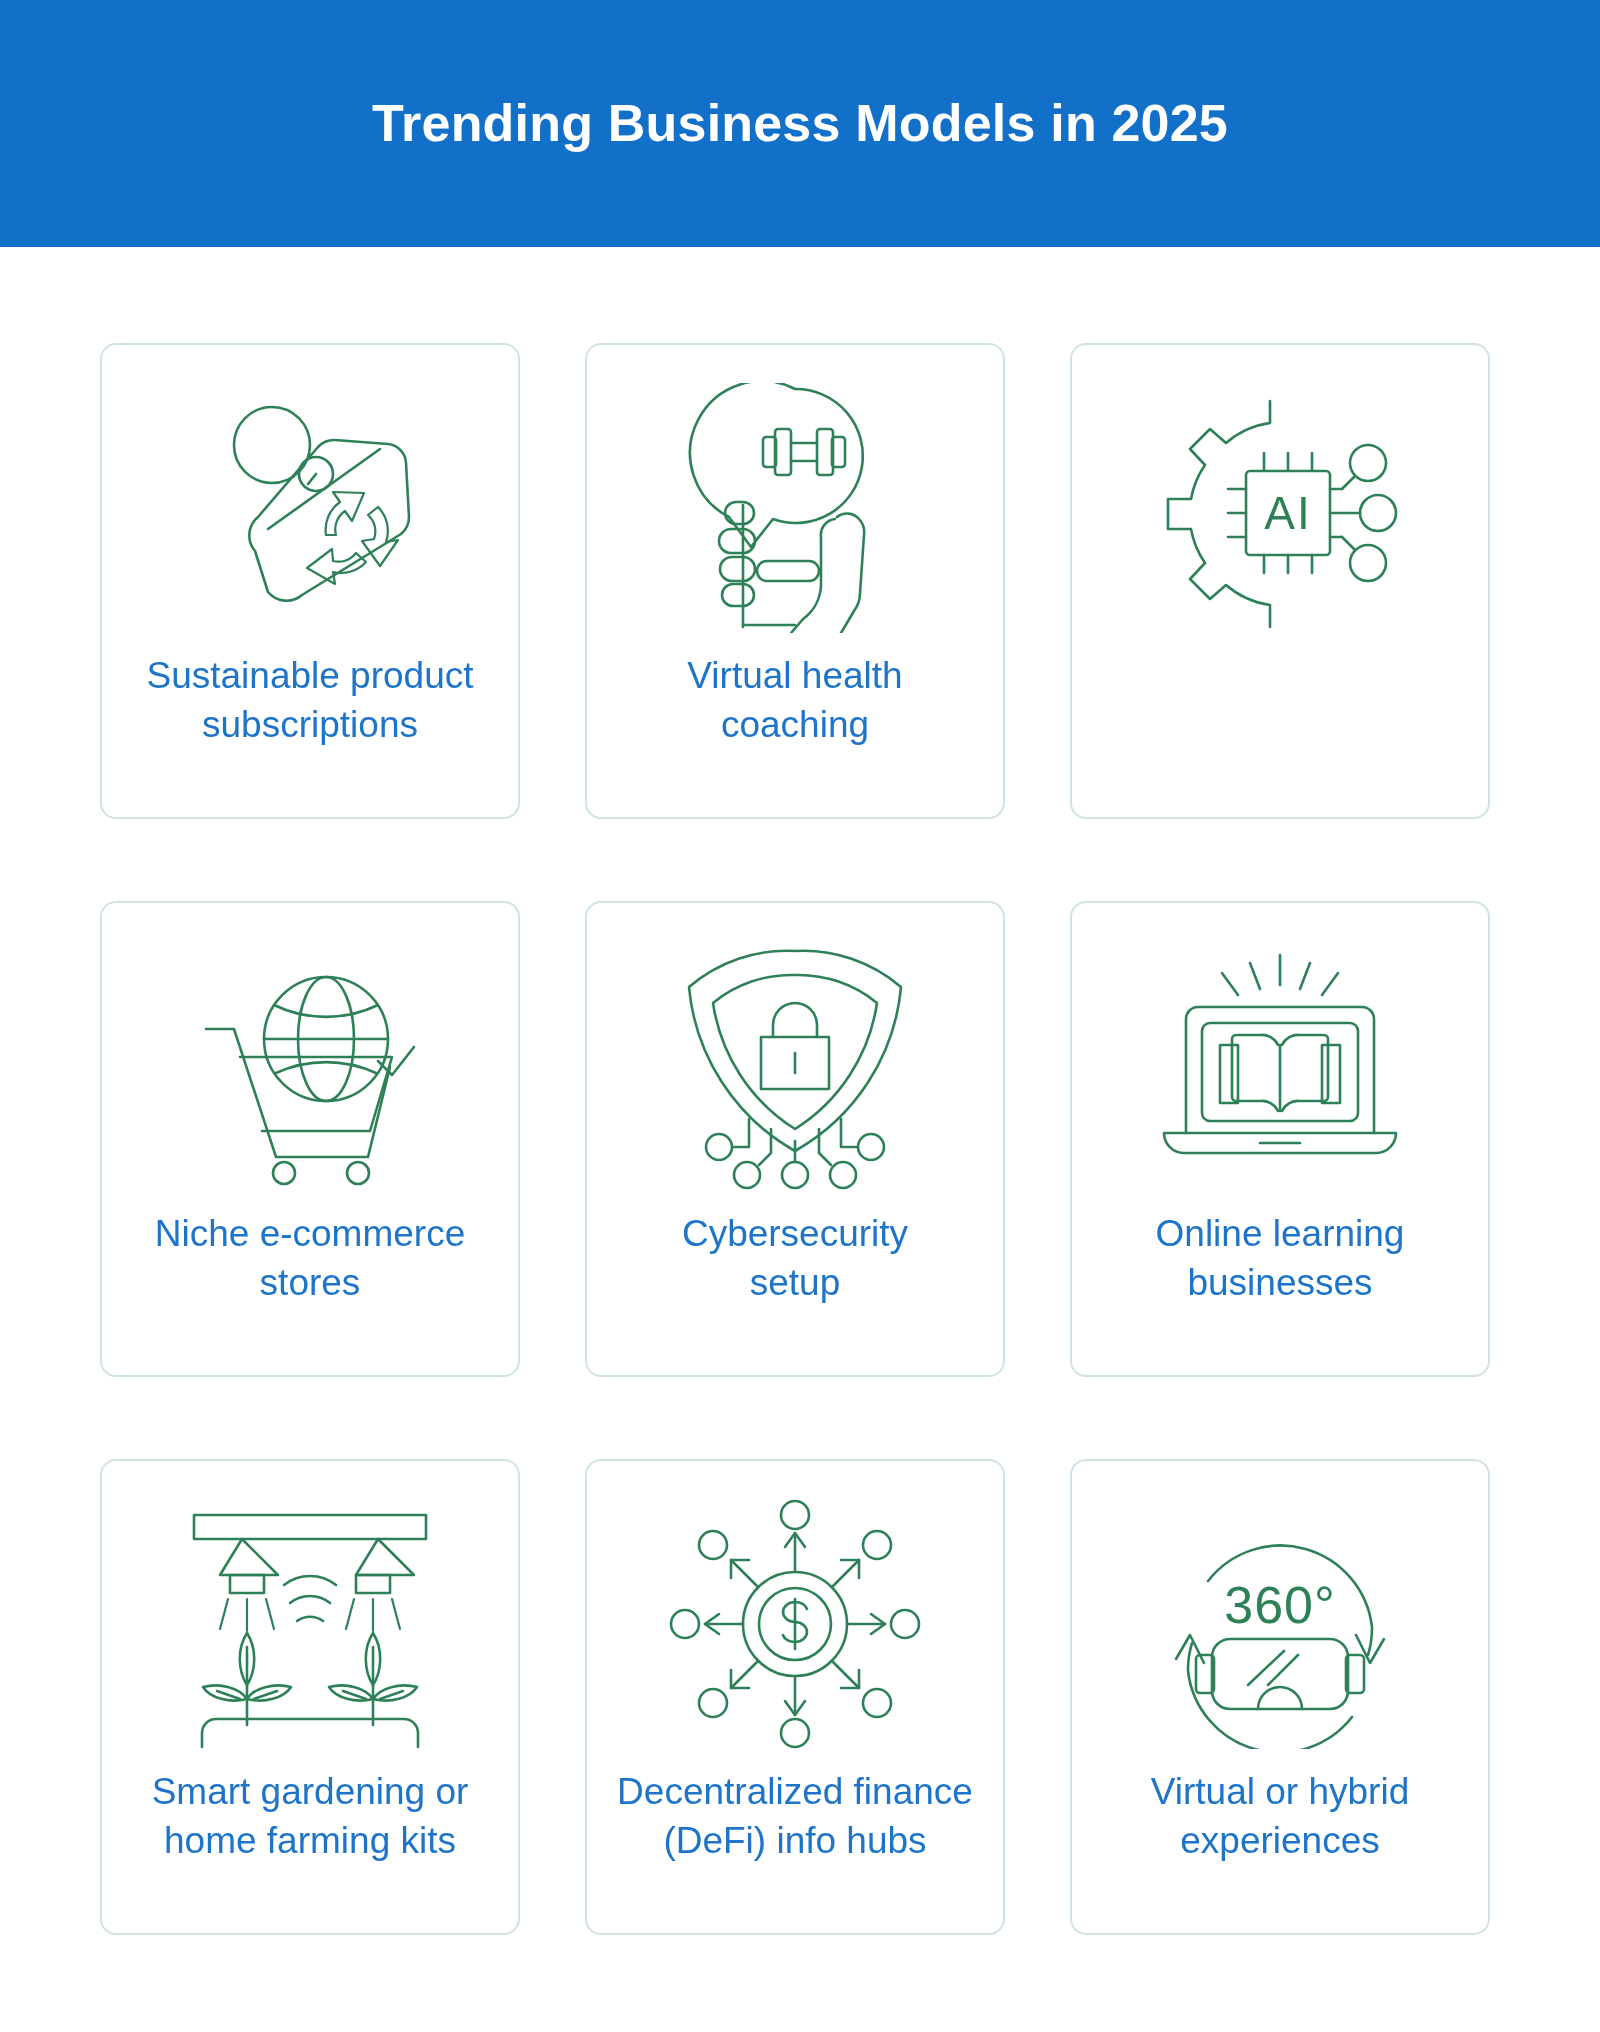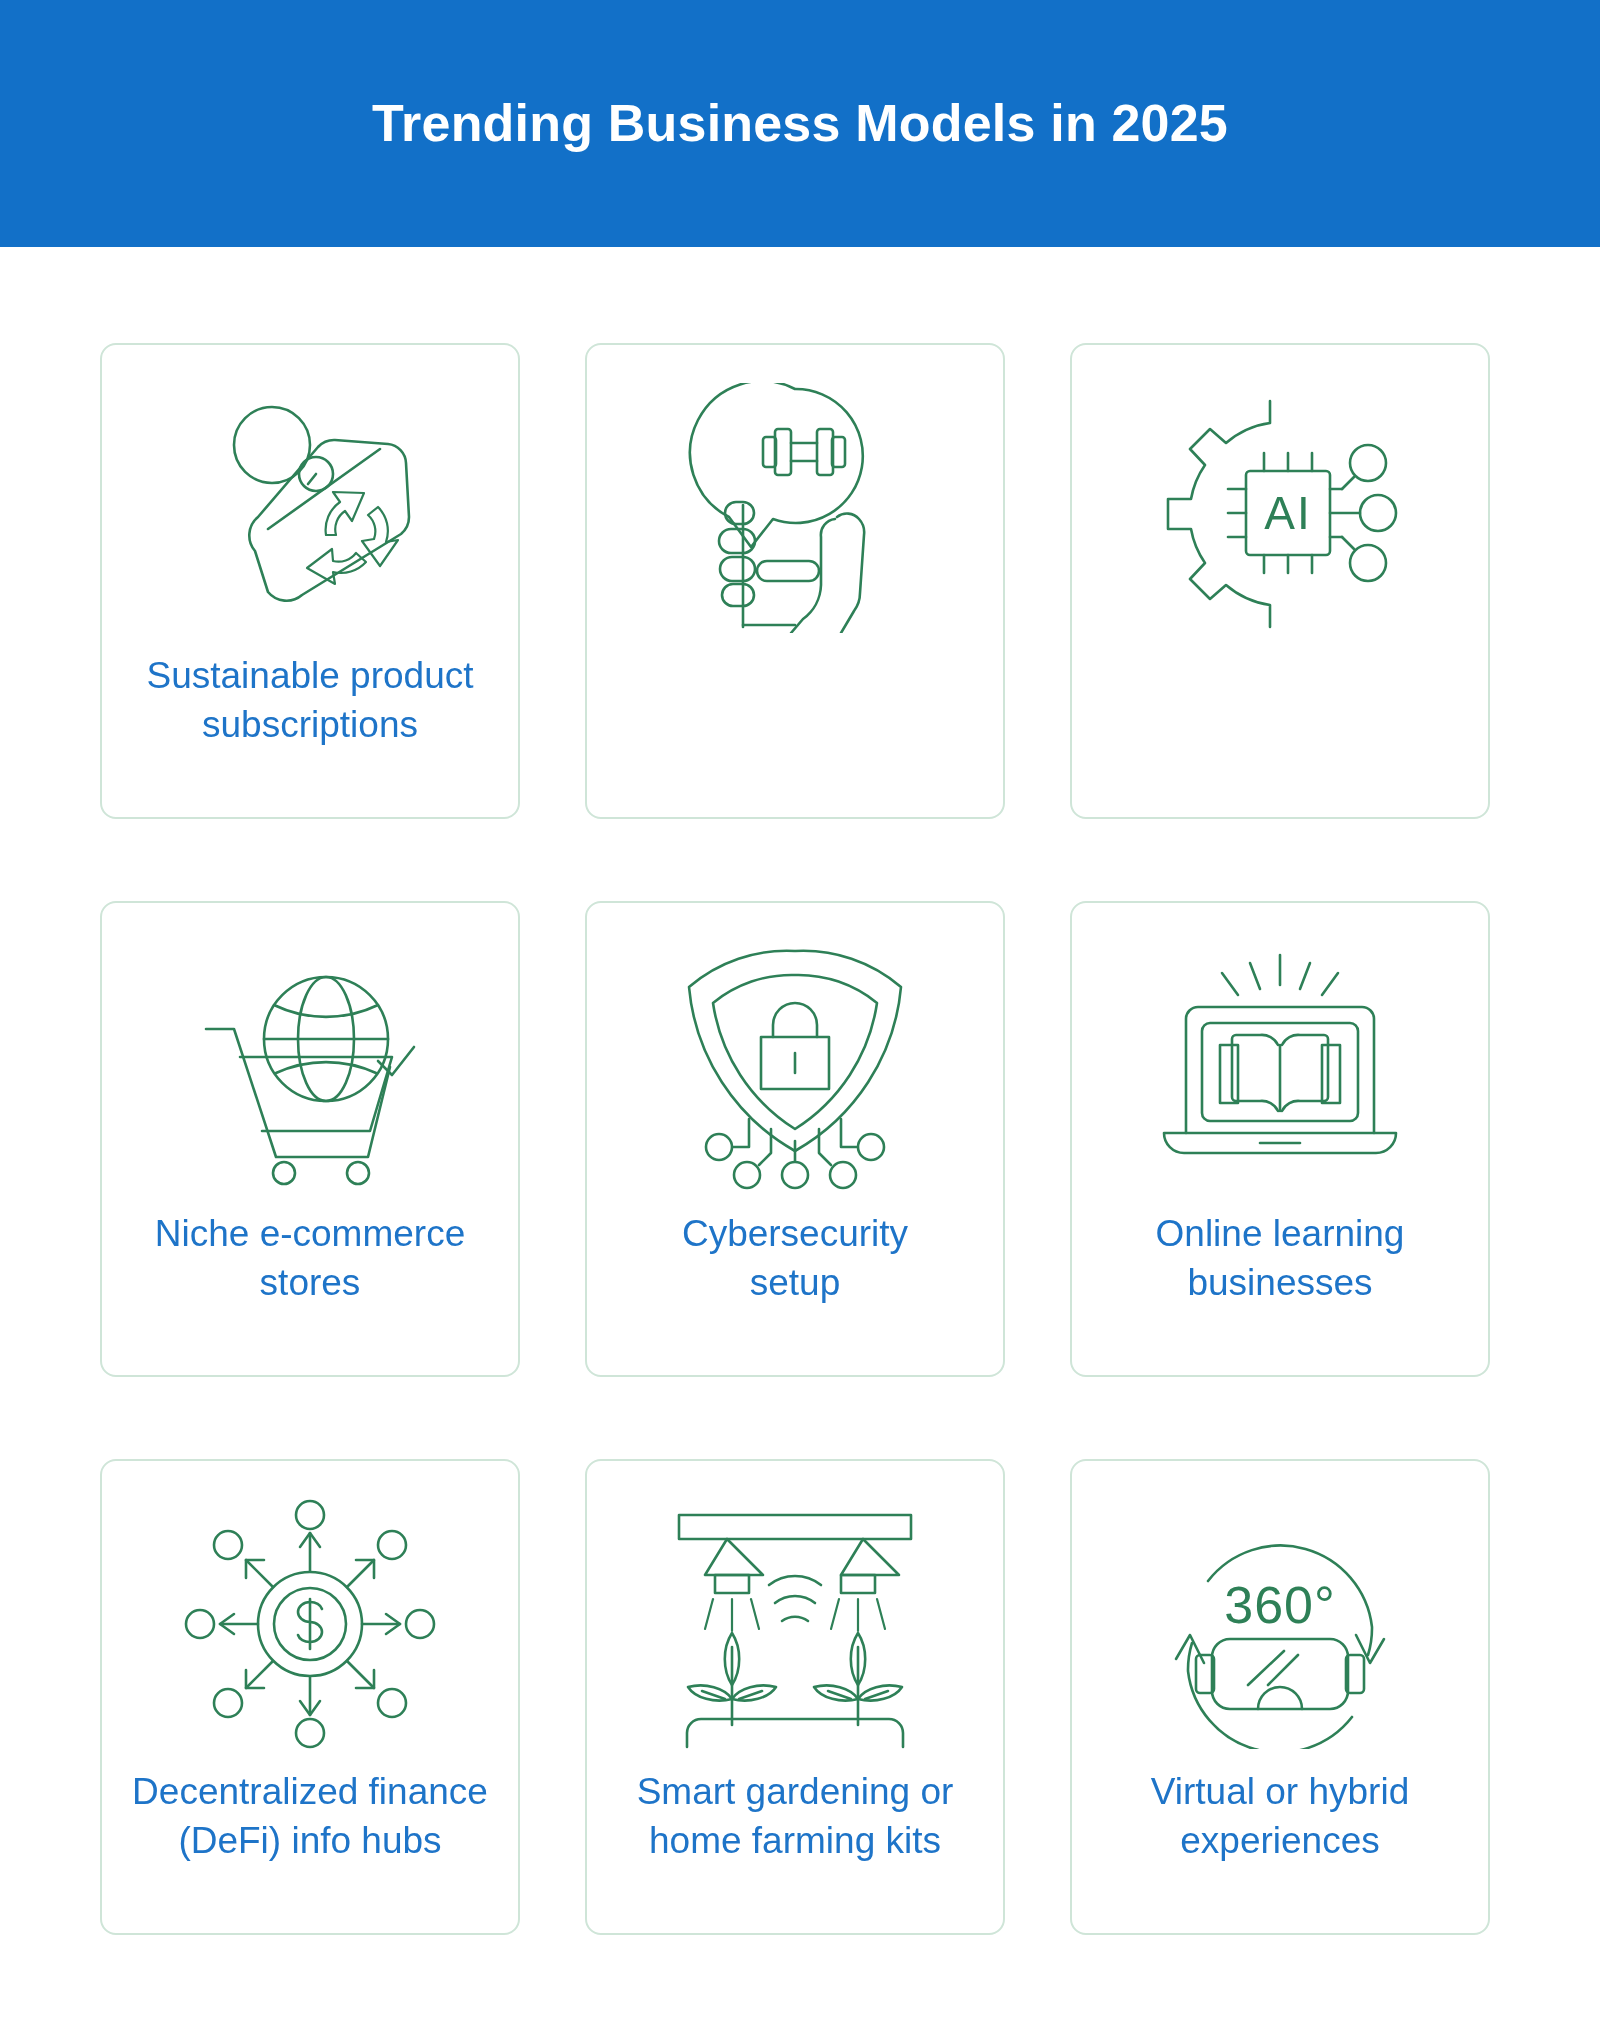--- a/index.html
+++ b/index.html
@@ -160,20 +160,22 @@
             <path d="M55 186 a12 12 0 0 1 12 -12 h11 a12 12 0 0 1 0 24 h-11 a12 12 0 0 1 -12 -12 Z"></path>
             <path d="M57 212 a11 11 0 0 1 11 -11 h10 a11 11 0 0 1 0 22 h-10 a11 11 0 0 1 -11 -11 Z"></path>
             <path d="M78 122 L78 244"></path>
             <path d="M172 134 a16 16 0 0 1 22 2 a20 20 0 0 1 5 16 l-4 58 a30 30 0 0 1 -6 18 L176 250"></path>
             <path d="M170 136 a16 16 0 0 0 -14 18 l0 48 a44 44 0 0 1 -18 34 L126 250"></path>
             <rect x="92" y="178" width="62" height="20" rx="10"></rect>
             <path d="M78 242 h52"></path>
           </g>
         </svg>
       </div>
+      <div class="card-label">Virtual health
+coaching</div>
     </div>
 
     <div class="card">
       <div class="icon-wrap">
         <svg viewBox="0 0 260 250" aria-hidden="true">
           <g class="ico">
             <path d="M120 18 L120 40 a86 86 0 0 0 -44 20 L60 46 L40 66 L55 82 a86 86 0 0 0 -14 34 L18 116 L18 146 L41 146 a86 86 0 0 0 14 34 L40 196 L60 216 L76 202 a86 86 0 0 0 44 20 L120 244"></path>
             <rect x="96" y="88" width="84" height="84" rx="4"></rect>
             <line x1="114" y1="70" x2="114" y2="88"></line>
             <line x1="138" y1="70" x2="138" y2="88"></line>
@@ -267,67 +269,20 @@
         </svg>
       </div>
       <div class="card-label">Online learning
 businesses</div>
     </div>
 
     <div class="card">
       <div class="icon-wrap">
         <svg viewBox="0 0 260 250" aria-hidden="true">
           <g class="ico">
-            <circle cx="130" cy="125" r="52"></circle>
-            <circle cx="130" cy="125" r="36"></circle>
-            <line x1="130" y1="100" x2="130" y2="150"></line>
-            <path d="M142 110 a12 9 0 0 0 -12 -7 a12 10 0 0 0 0 20 a12 10 0 0 1 0 20 a12 9 0 0 1 -12 -7"></path>
-
-            <line x1="130" y1="72" x2="130" y2="34"></line>
-            <path d="M120 48 L130 34 L140 48"></path>
-            <circle cx="130" cy="16" r="14"></circle>
-
-            <line x1="130" y1="178" x2="130" y2="216"></line>
-            <path d="M120 202 L130 216 L140 202"></path>
-            <circle cx="130" cy="234" r="14"></circle>
-
-            <line x1="78" y1="125" x2="40" y2="125"></line>
-            <path d="M54 115 L40 125 L54 135"></path>
-            <circle cx="20" cy="125" r="14"></circle>
-
-            <line x1="182" y1="125" x2="220" y2="125"></line>
-            <path d="M206 115 L220 125 L206 135"></path>
-            <circle cx="240" cy="125" r="14"></circle>
-
-            <line x1="93" y1="88" x2="66" y2="61"></line>
-            <path d="M66 79 L66 61 L84 61"></path>
-            <circle cx="48" cy="46" r="14"></circle>
-
-            <line x1="167" y1="88" x2="194" y2="61"></line>
-            <path d="M176 61 L194 61 L194 79"></path>
-            <circle cx="212" cy="46" r="14"></circle>
-
-            <line x1="93" y1="162" x2="66" y2="189"></line>
-            <path d="M84 189 L66 189 L66 171"></path>
-            <circle cx="48" cy="204" r="14"></circle>
-
-            <line x1="167" y1="162" x2="194" y2="189"></line>
-            <path d="M194 171 L194 189 L176 189"></path>
-            <circle cx="212" cy="204" r="14"></circle>
-          </g>
-        </svg>
-      </div>
-      <div class="card-label">Decentralized finance
-(DeFi) info hubs</div>
-    </div>
-
-    <div class="card">
-      <div class="icon-wrap">
-        <svg viewBox="0 0 260 250" aria-hidden="true">
-          <g class="ico">
             <rect x="14" y="16" width="232" height="24"></rect>
             <path d="M62 40 L40 76 h58 Z"></path>
             <rect x="50" y="76" width="34" height="18"></rect>
             <path d="M198 40 L176 76 h58 Z"></path>
             <rect x="176" y="76" width="34" height="18"></rect>
           </g>
           <g class="ico-thin">
             <line x1="48" y1="100" x2="40" y2="130"></line>
             <line x1="67" y1="100" x2="67" y2="132"></line>
             <line x1="86" y1="100" x2="94" y2="130"></line>
@@ -353,20 +308,67 @@
             <path d="M193 200 a34 22 0 0 1 44 -12 a34 22 0 0 1 -44 12 Z"></path>
             <line x1="163" y1="192" x2="186" y2="200"></line>
             <line x1="223" y1="192" x2="200" y2="200"></line>
 
             <path d="M22 248 v-14 a14 14 0 0 1 14 -14 h188 a14 14 0 0 1 14 14 v14"></path>
           </g>
         </svg>
       </div>
       <div class="card-label">Smart gardening or
 home farming kits</div>
+    </div>
+
+    <div class="card">
+      <div class="icon-wrap">
+        <svg viewBox="0 0 260 250" aria-hidden="true">
+          <g class="ico">
+            <circle cx="130" cy="125" r="52"></circle>
+            <circle cx="130" cy="125" r="36"></circle>
+            <line x1="130" y1="100" x2="130" y2="150"></line>
+            <path d="M142 110 a12 9 0 0 0 -12 -7 a12 10 0 0 0 0 20 a12 10 0 0 1 0 20 a12 9 0 0 1 -12 -7"></path>
+
+            <line x1="130" y1="72" x2="130" y2="34"></line>
+            <path d="M120 48 L130 34 L140 48"></path>
+            <circle cx="130" cy="16" r="14"></circle>
+
+            <line x1="130" y1="178" x2="130" y2="216"></line>
+            <path d="M120 202 L130 216 L140 202"></path>
+            <circle cx="130" cy="234" r="14"></circle>
+
+            <line x1="78" y1="125" x2="40" y2="125"></line>
+            <path d="M54 115 L40 125 L54 135"></path>
+            <circle cx="20" cy="125" r="14"></circle>
+
+            <line x1="182" y1="125" x2="220" y2="125"></line>
+            <path d="M206 115 L220 125 L206 135"></path>
+            <circle cx="240" cy="125" r="14"></circle>
+
+            <line x1="93" y1="88" x2="66" y2="61"></line>
+            <path d="M66 79 L66 61 L84 61"></path>
+            <circle cx="48" cy="46" r="14"></circle>
+
+            <line x1="167" y1="88" x2="194" y2="61"></line>
+            <path d="M176 61 L194 61 L194 79"></path>
+            <circle cx="212" cy="46" r="14"></circle>
+
+            <line x1="93" y1="162" x2="66" y2="189"></line>
+            <path d="M84 189 L66 189 L66 171"></path>
+            <circle cx="48" cy="204" r="14"></circle>
+
+            <line x1="167" y1="162" x2="194" y2="189"></line>
+            <path d="M194 171 L194 189 L176 189"></path>
+            <circle cx="212" cy="204" r="14"></circle>
+          </g>
+        </svg>
+      </div>
+      <div class="card-label">Decentralized finance
+(DeFi) info hubs</div>
     </div>
 
     <div class="card">
       <div class="icon-wrap">
         <svg viewBox="0 0 260 250" aria-hidden="true">
           <g class="ico">
             <path d="M58 82 A92 92 0 0 1 222 128 a92 92 0 0 1 -4 28"></path>
             <path d="M206 136 L220 164 L234 140"></path>
             <path d="M202 218 A92 92 0 0 1 38 172 a92 92 0 0 1 4 -28"></path>
             <path d="M54 164 L40 136 L26 160"></path>

